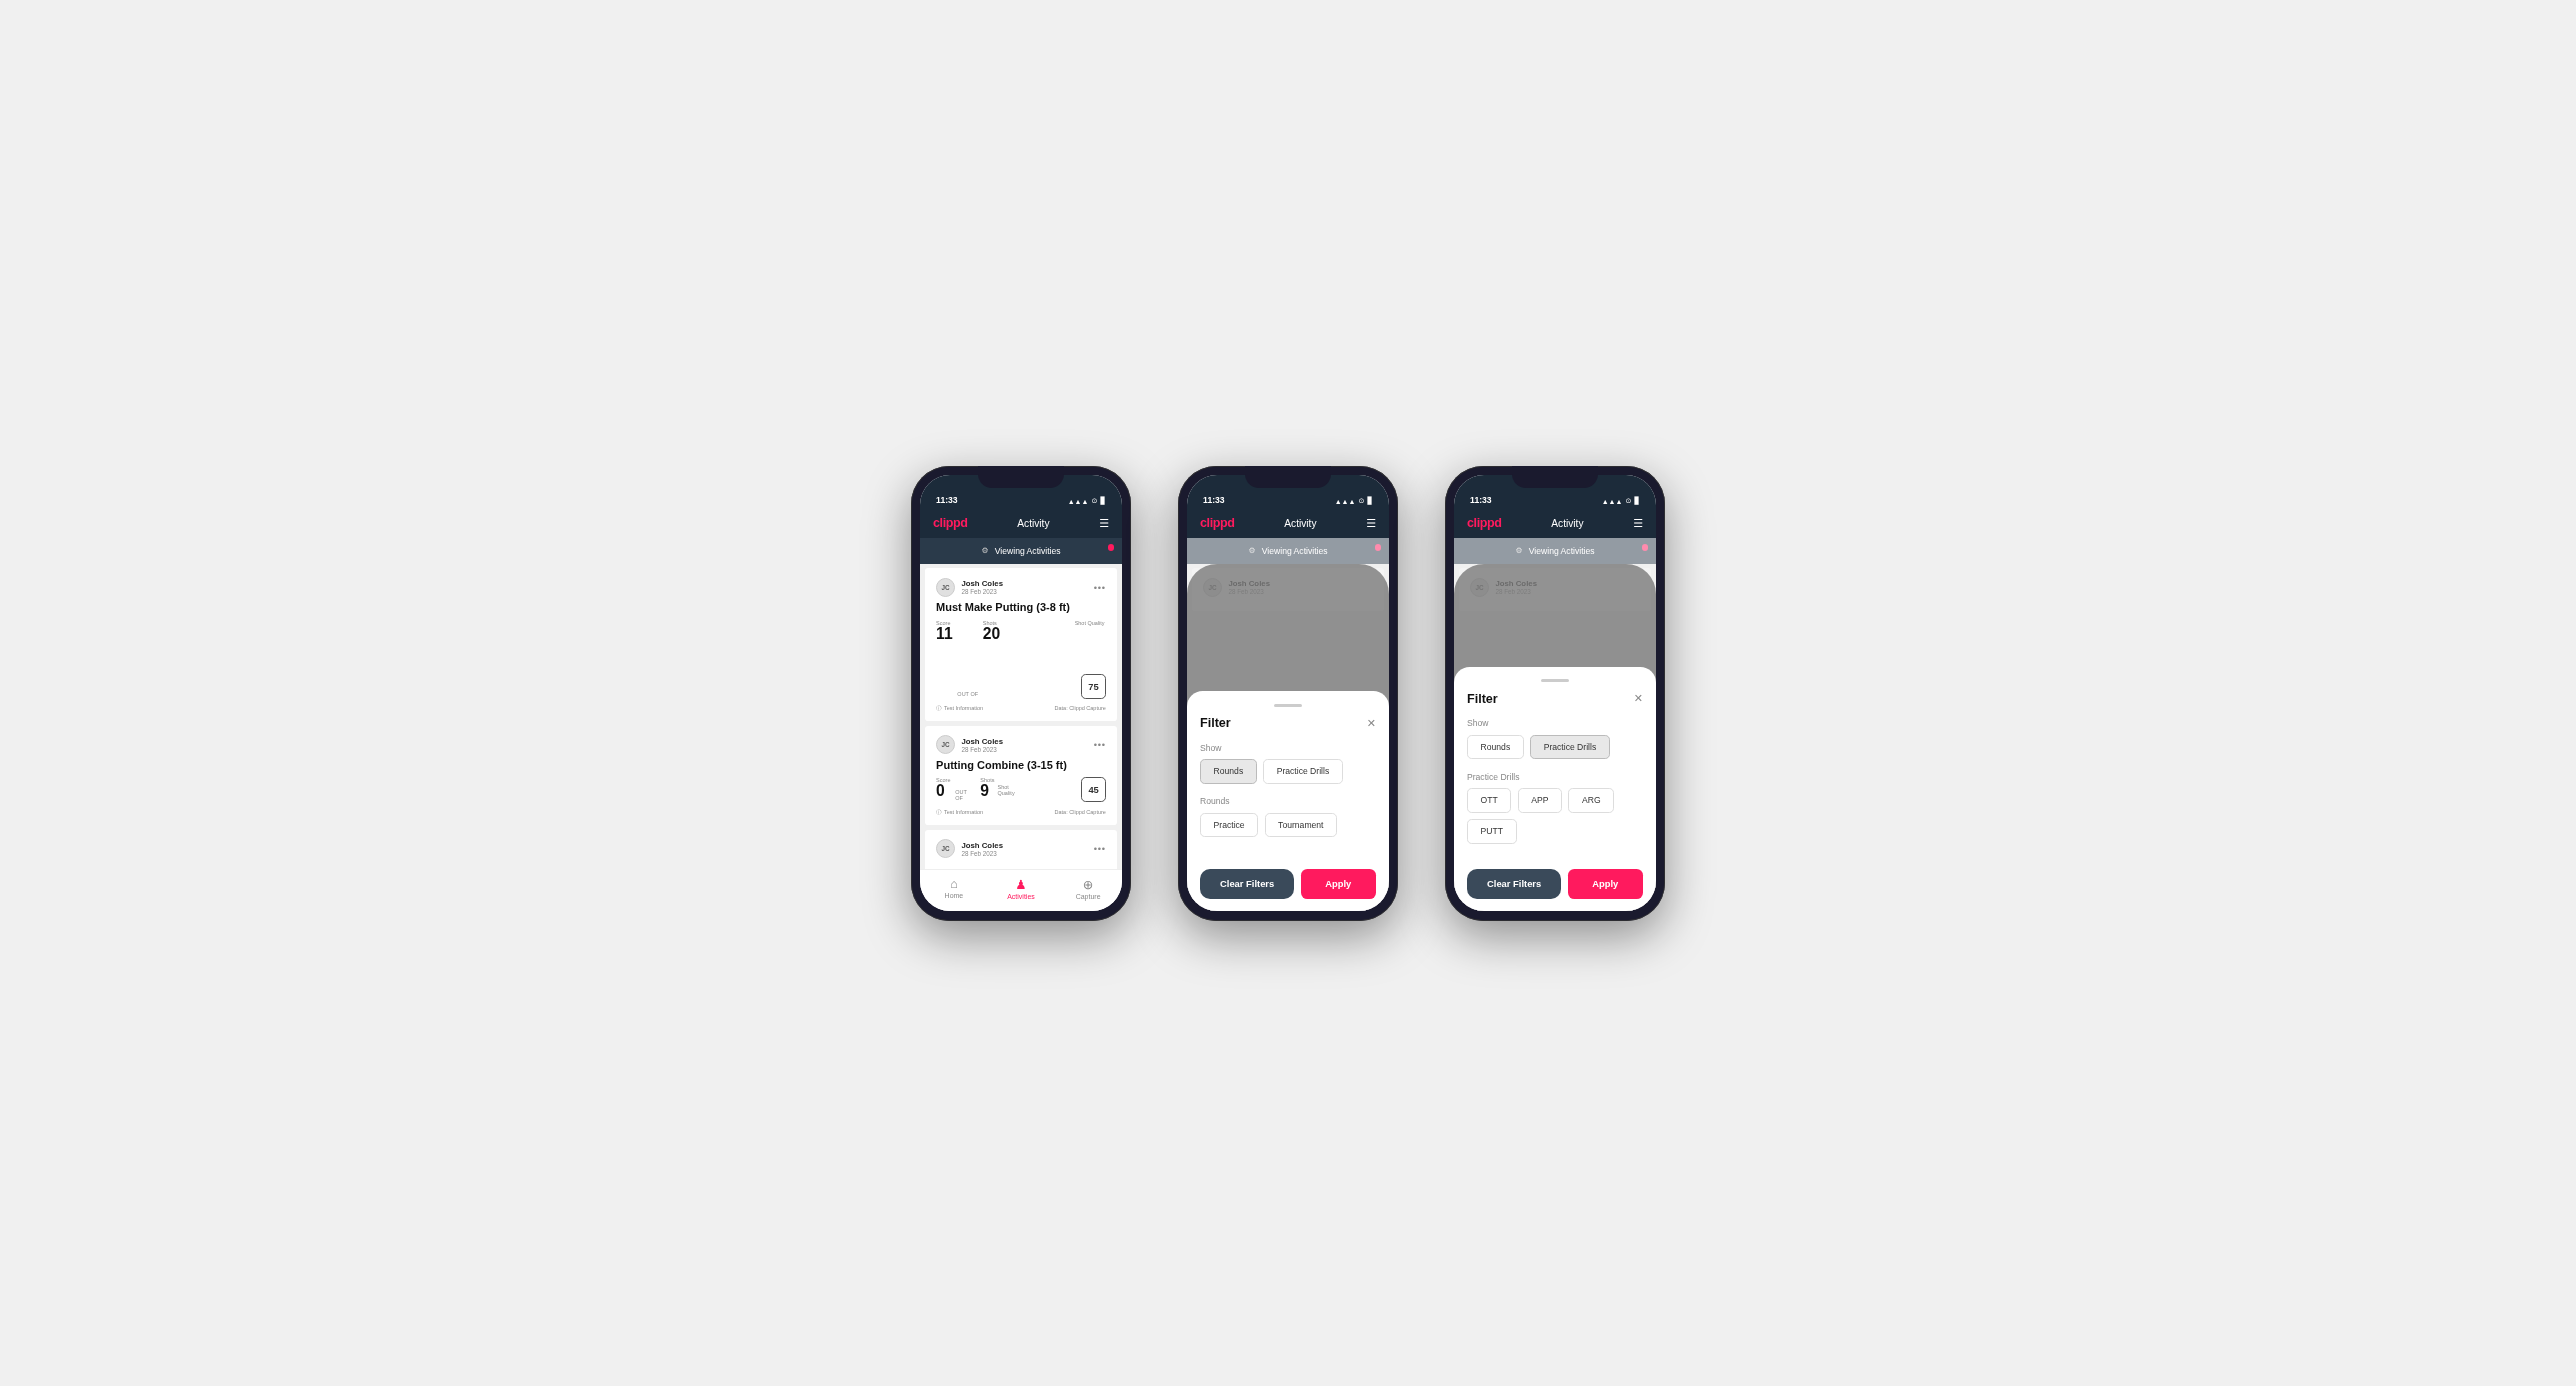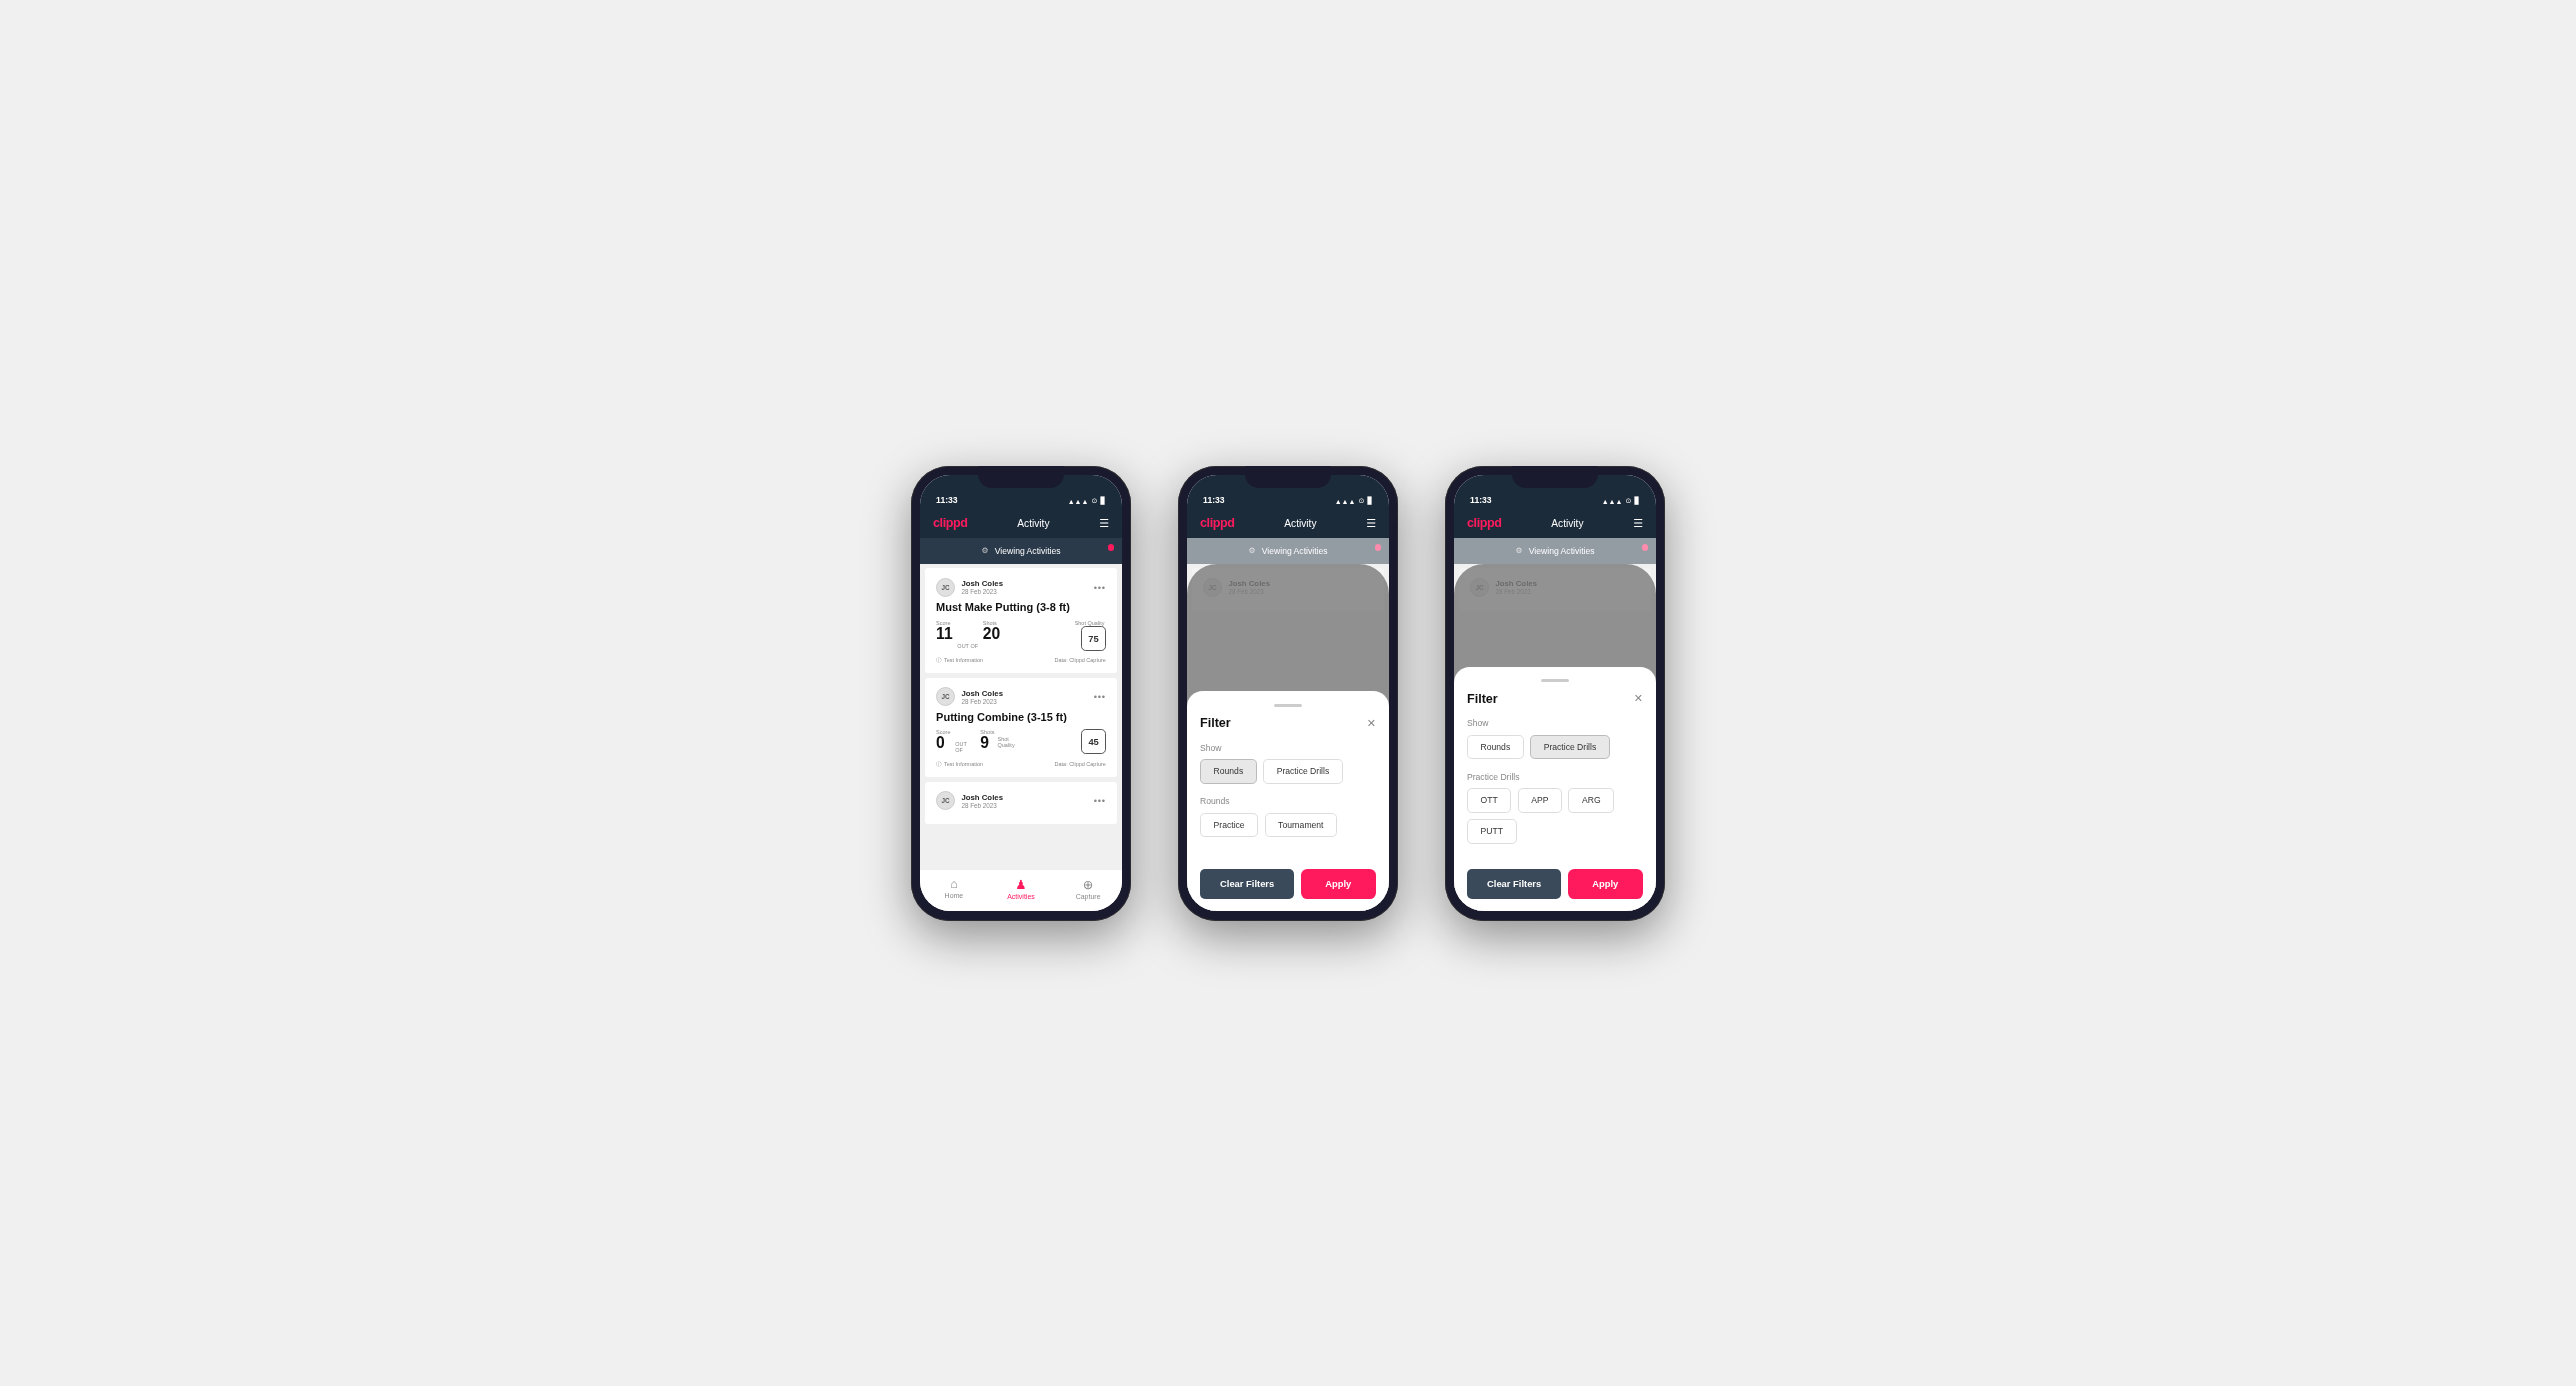--- a/index.html
+++ b/index.html
@@ -391,21 +391,21 @@
       margin-top: auto;
       padding-top: 12.6px;
     }
 
     .btn-clear {
       flex: 1;
       padding: 9.4px;
       background: #3a4a5a;
       color: white;
       border: none;
-      border-radius: 5px;
+      border-radius: 10px;
       font-size: 9.4px;
       font-weight: 600;
       cursor: pointer;
     }
 
     .btn-apply {
       flex: 1;
       padding: 0;
       background: #ff1a5e;
       color: white;
@@ -480,21 +480,21 @@
             <div class="activity-stats">
               <div>
                 <span class="stat-label">Score</span>
                 <span class="stat-value">11</span>
               </div>
               <span class="stat-out-of">OUT OF</span>
               <div>
                 <span class="stat-label">Shots</span>
                 <span class="stat-value">20</span>
               </div>
-              <div style="margin-left: auto; display: flex; flex-direction: column; align-items: flex-start;">
+              <div style="margin-left: auto; display: flex; flex-direction: column; align-items: flex-start; gap: 48px;">
                 <span class="stat-label">Shot Quality</span>
                 <div class="shot-quality-badge">
                   <span class="shot-quality-value">75</span>
                 </div>
               </div>
             </div>
             <div class="activity-footer">
               <div class="test-info">
                 <span>ⓘ</span>
                 <span>Test Information</span>

